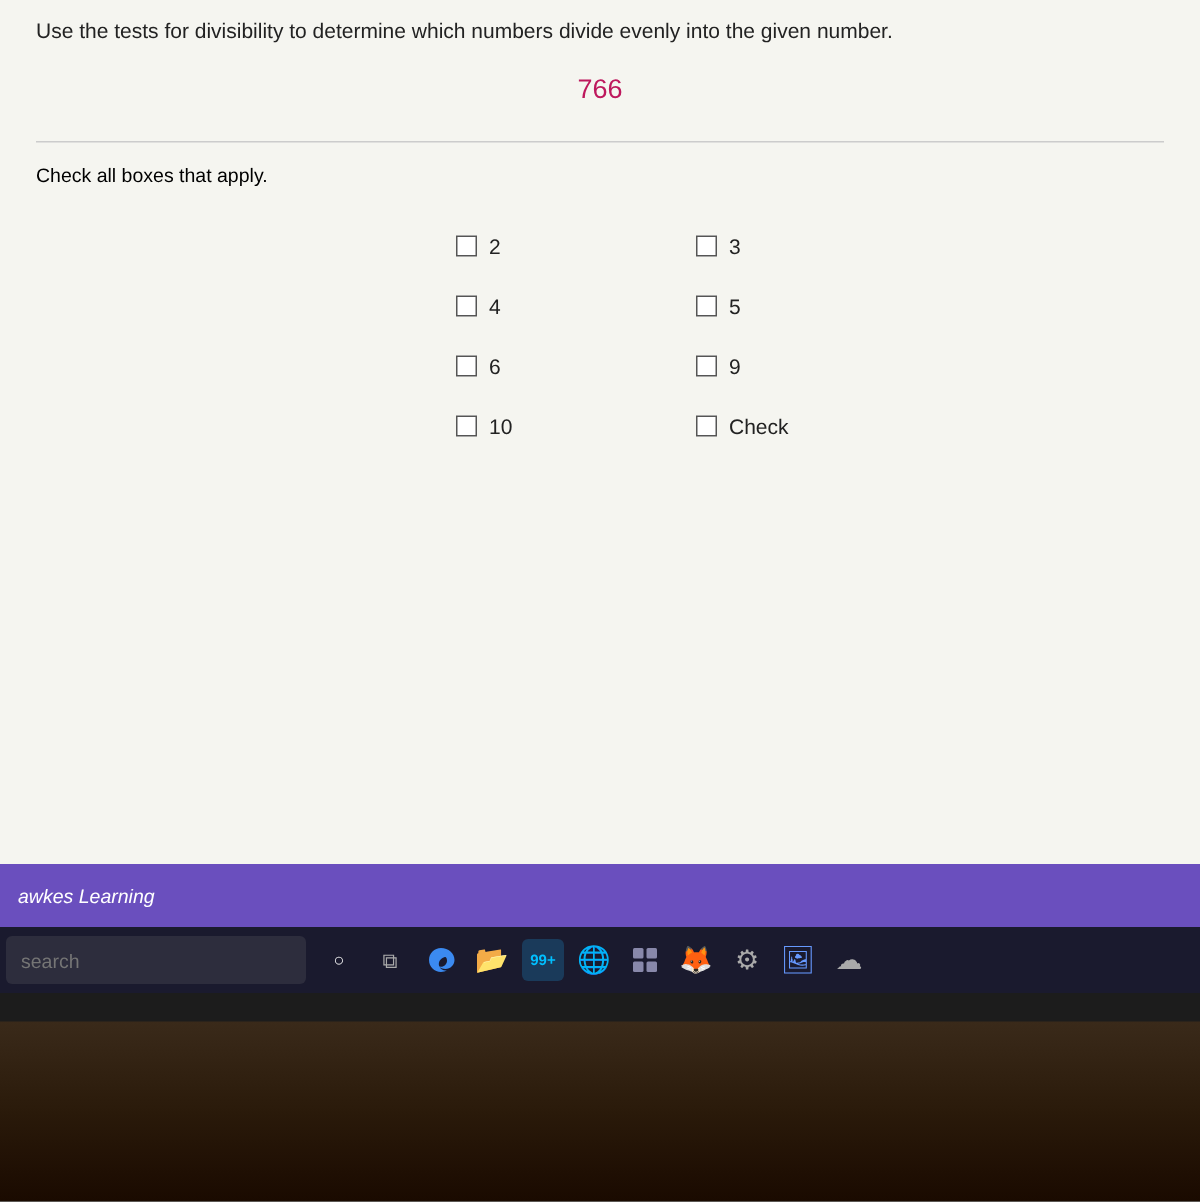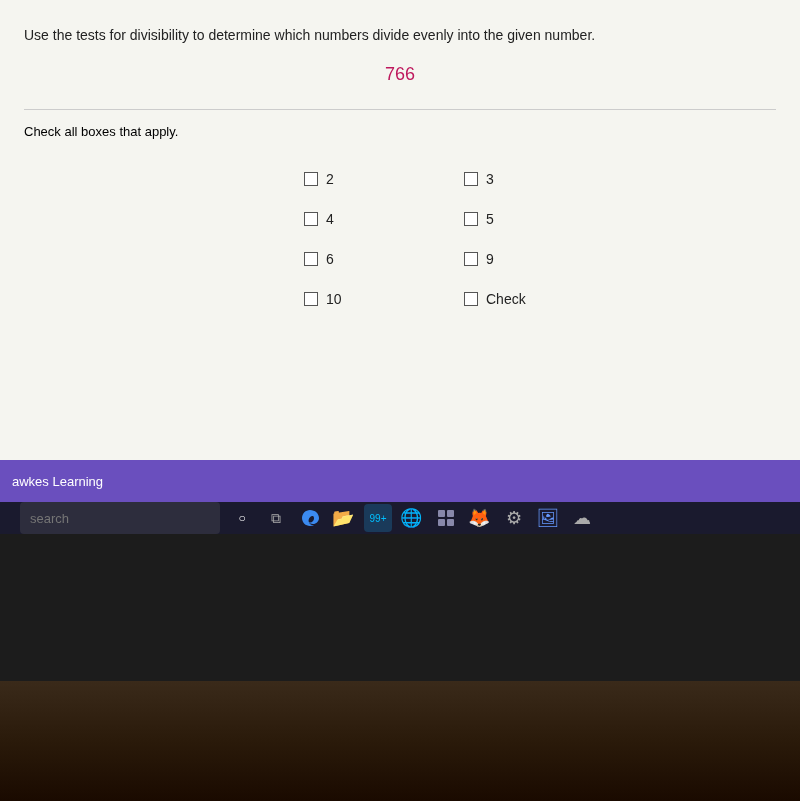--- a/index.html
+++ b/index.html
@@ -10,23 +10,23 @@
       font-family: Arial, sans-serif;
       overflow: hidden;
       display: flex;
       flex-direction: column;
     }
 
     
     .browser-content {
       background: #f5f5f0;
       flex: 0 0 auto;
-      height: 460px;
+      height: 576px;
       position: relative;
-      padding: 25px 24px;
+      padding: 10px 24px;
     }
 
     .question-text {
       font-size: 14px;
       color: #222;
       margin-bottom: 18px;
       line-height: 1.5;
     }
 
     .number-display {
@@ -89,36 +89,37 @@
 
     
     .taskbar {
       background: #6a4fbe;
       height: 42px;
       display: flex;
       align-items: center;
       padding: 0 12px;
       gap: 8px;
       flex: 0 0 auto;
+      font-style: italic;
     }
 
     .taskbar-label {
       color: white;
       font-size: 13px;
       font-weight: 500;
     }
 
     
     .windows-taskbar {
       background: #1a1a2e;
-      height: 27px;
+      height: 44px;
       display: flex;
       align-items: center;
       flex: 0 0 auto;
-      padding: 16px;
+      padding: 0;
     }
 
     .search-bar {
       background: #2d2d3d;
       border: none;
       border-radius: 4px;
       height: 32px;
       width: 200px;
       color: #aaa;
       font-size: 13px;
@@ -157,21 +158,21 @@
 
     .taskbar-icon.folder {
       color: #f0a830;
     }
 
     .taskbar-icon.badge {
       background: #444;
       border-radius: 4px;
       font-size: 10px;
       color: #0af;
-      font-weight: normal;
+      font-weight: bold;
       position: relative;
     }
 
     .taskbar-icon.globe {
       color: #88aaff;
     }
 
     .taskbar-icon.store {
       color: #aaa;
     }

